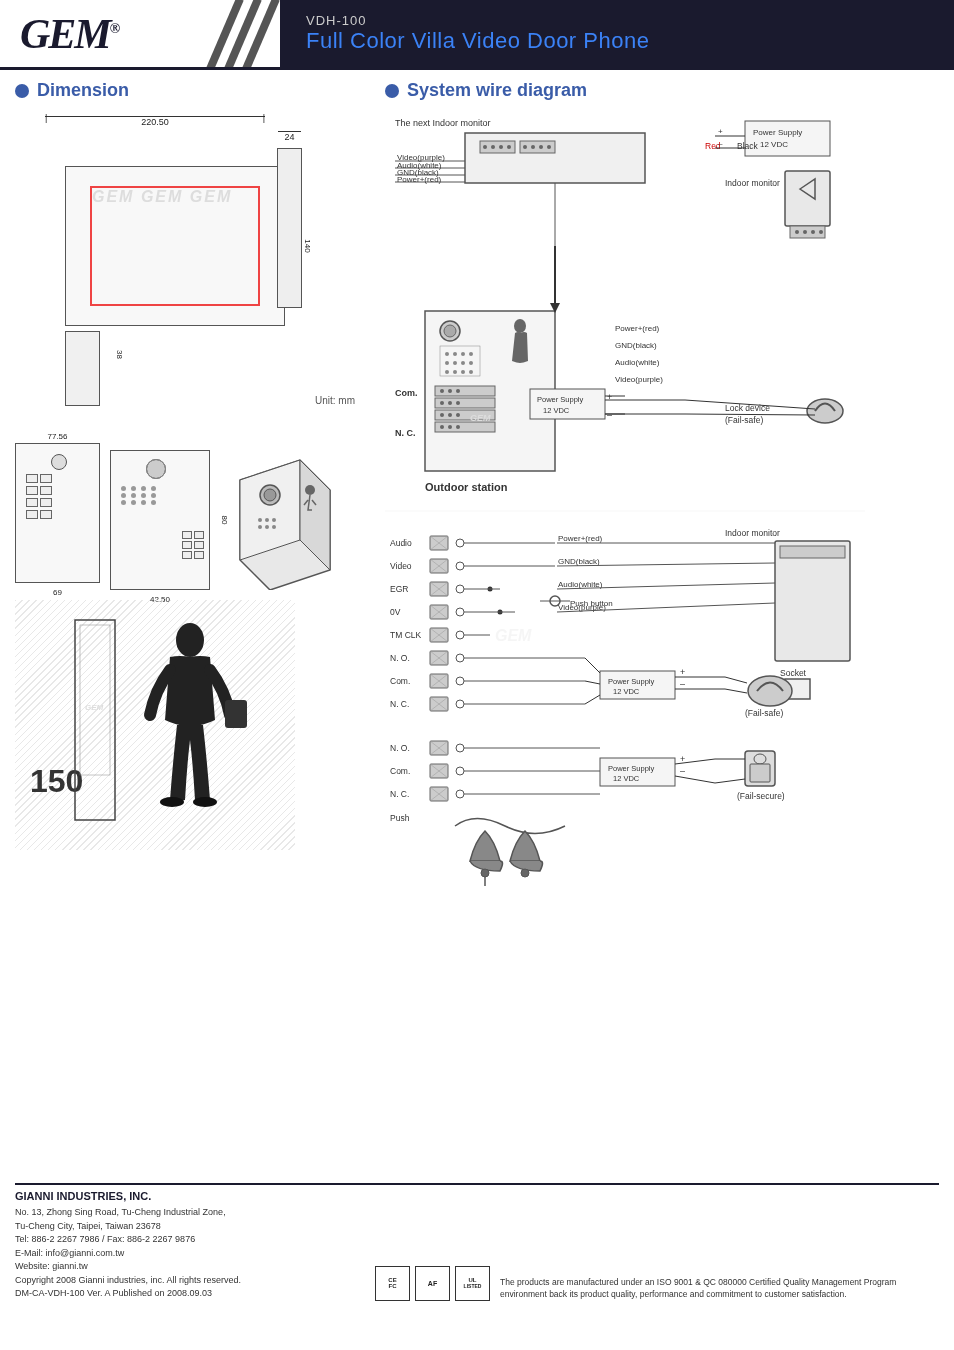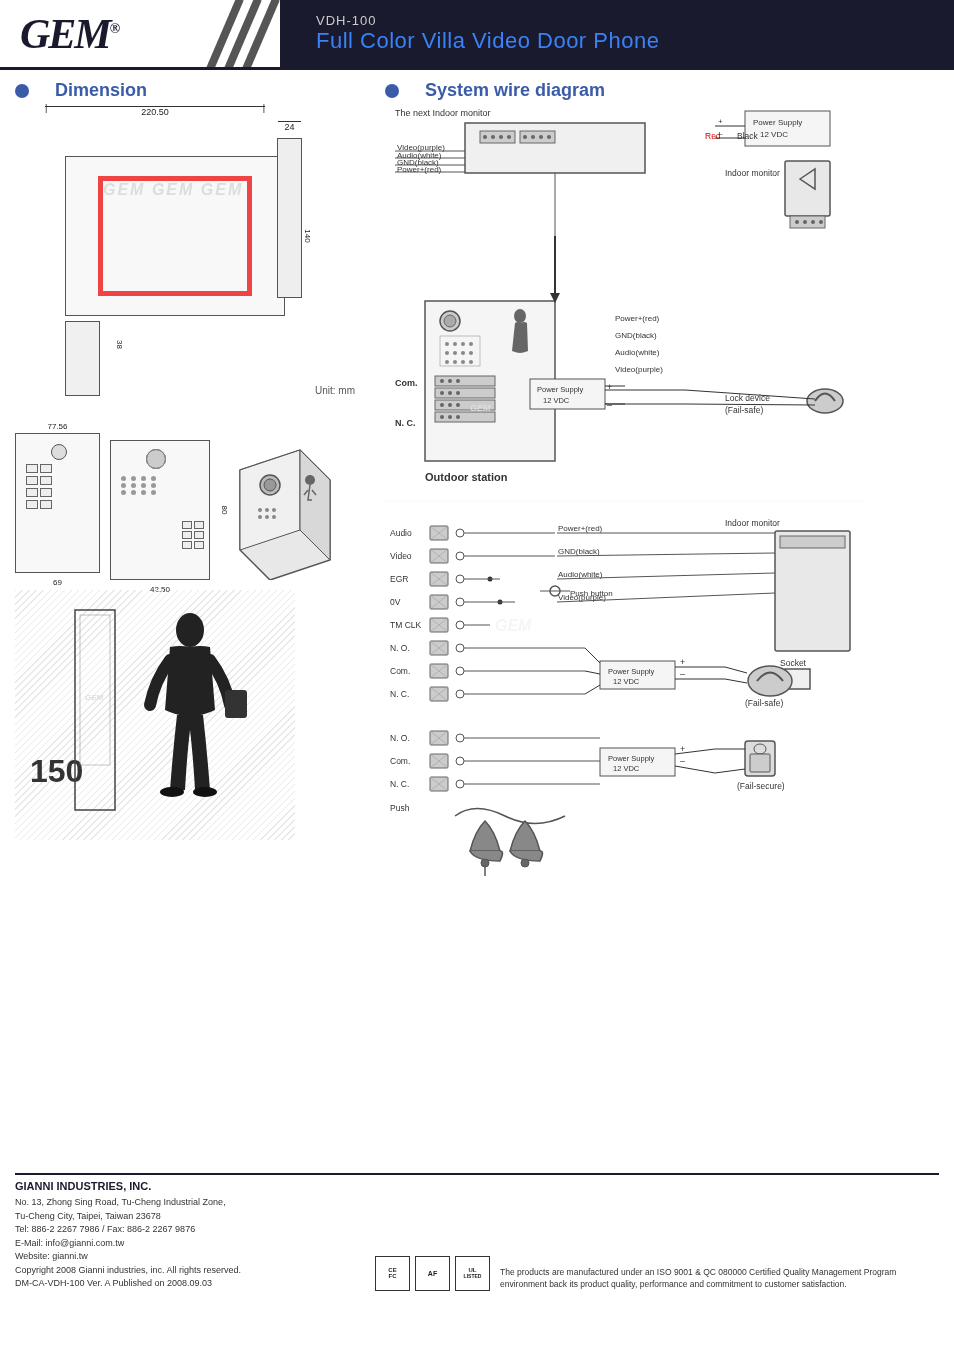--- a/index.html
+++ b/index.html
@@ -47,21 +47,21 @@
     .stripes-svg {
       width: 80px;
       height: 70px;
     }
     .header-title-block {
       flex: 1;
       background: #1a1a2e;
       display: flex;
       flex-direction: column;
       justify-content: center;
-      padding: 8px 36px;
+      padding: 8px 26px;
     }
     .header-model {
       font-size: 13px;
       color: #ccc;
       letter-spacing: 1px;
     }
     .header-product-name {
       font-size: 22px;
       color: #3b82f6;
       font-weight: 300;
@@ -83,21 +83,22 @@
 
     
     .right-panel {
       flex: 1;
     }
 
     
     .section-heading {
       display: flex;
       align-items: center;
-      gap: 26px;
+      gap: 8px;
+      margin-bottom: 10px;
       color: #1a1a2e;
       text-align: right;
     }
     .section-dot {
       width: 14px;
       height: 14px;
       border-radius: 50%;
       background: #3a5ca8;
       flex-shrink: 0;
     }
@@ -120,22 +121,22 @@
       background: #f8f8f8;
     }
     .gem-watermark {
       font-size: 16px;
       font-style: italic;
       font-weight: bold;
       color: #ddd;
       letter-spacing: 2px;
     }
     .dim-inner-rect {
-      border: 5px solid #ef4444;
-      width: 154px;
+      border: 2px solid #ef4444;
+      width: 170px;
       height: 120px;
       position: relative;
     }
 
     
     .dim-section-small {
       border: 1.5px solid #555;
       width: 35px;
       height: 75px;
       position: relative;

